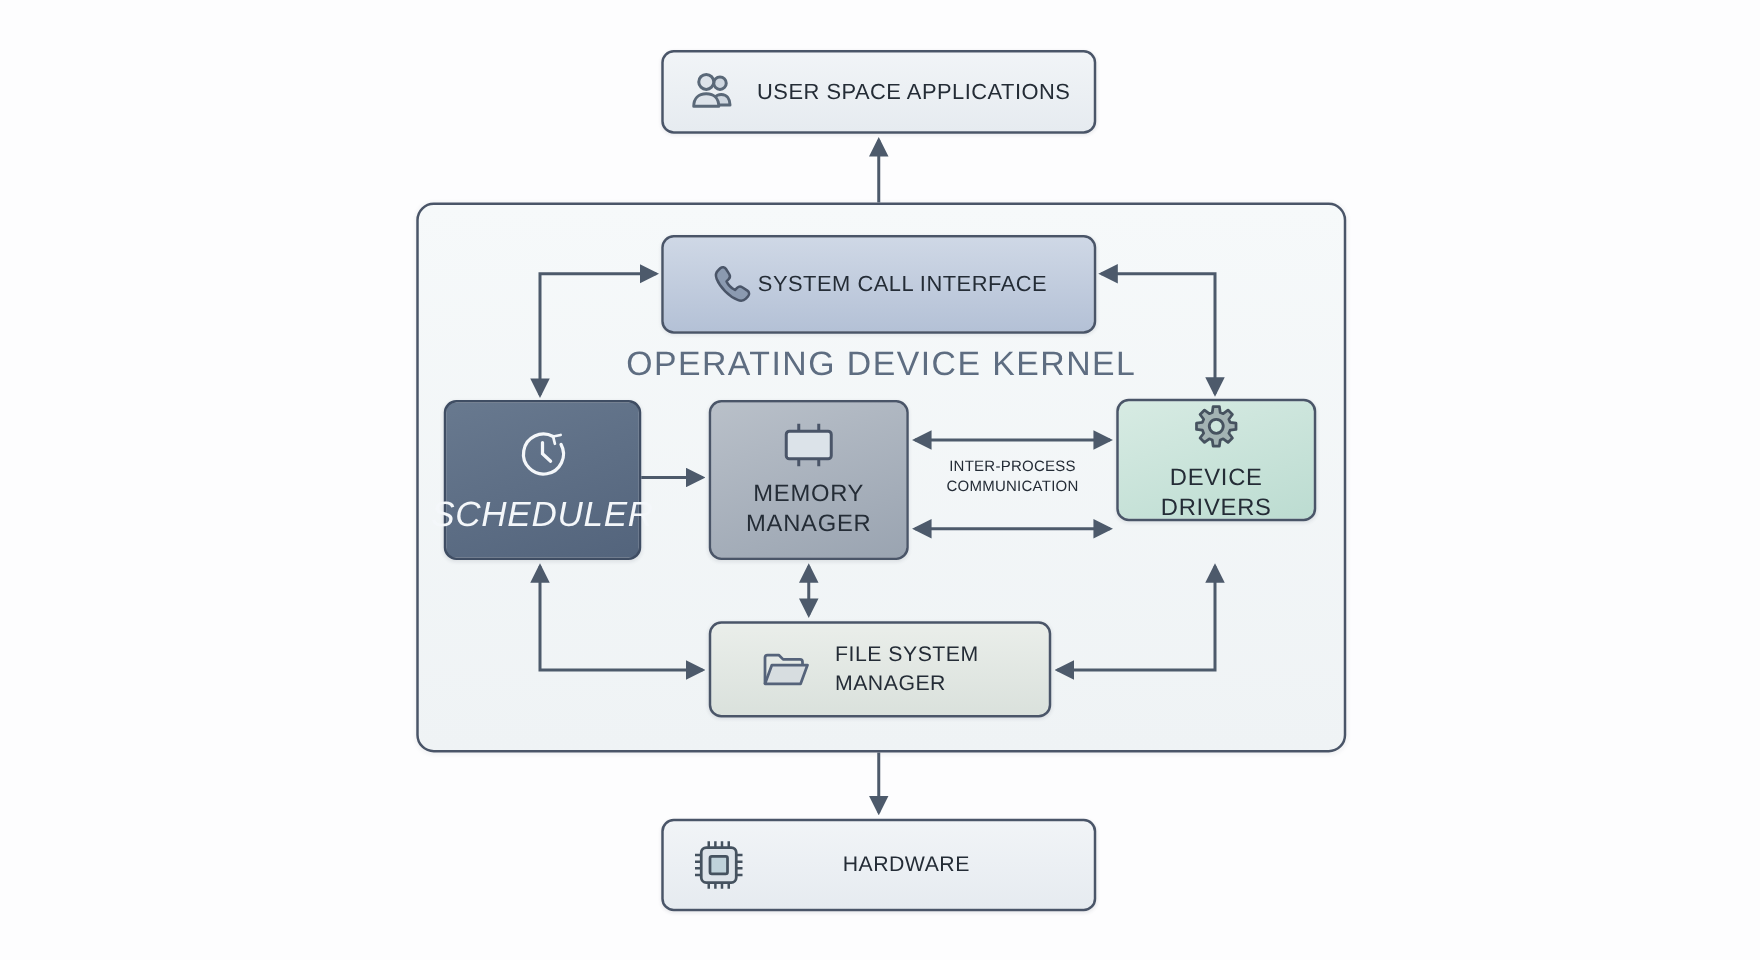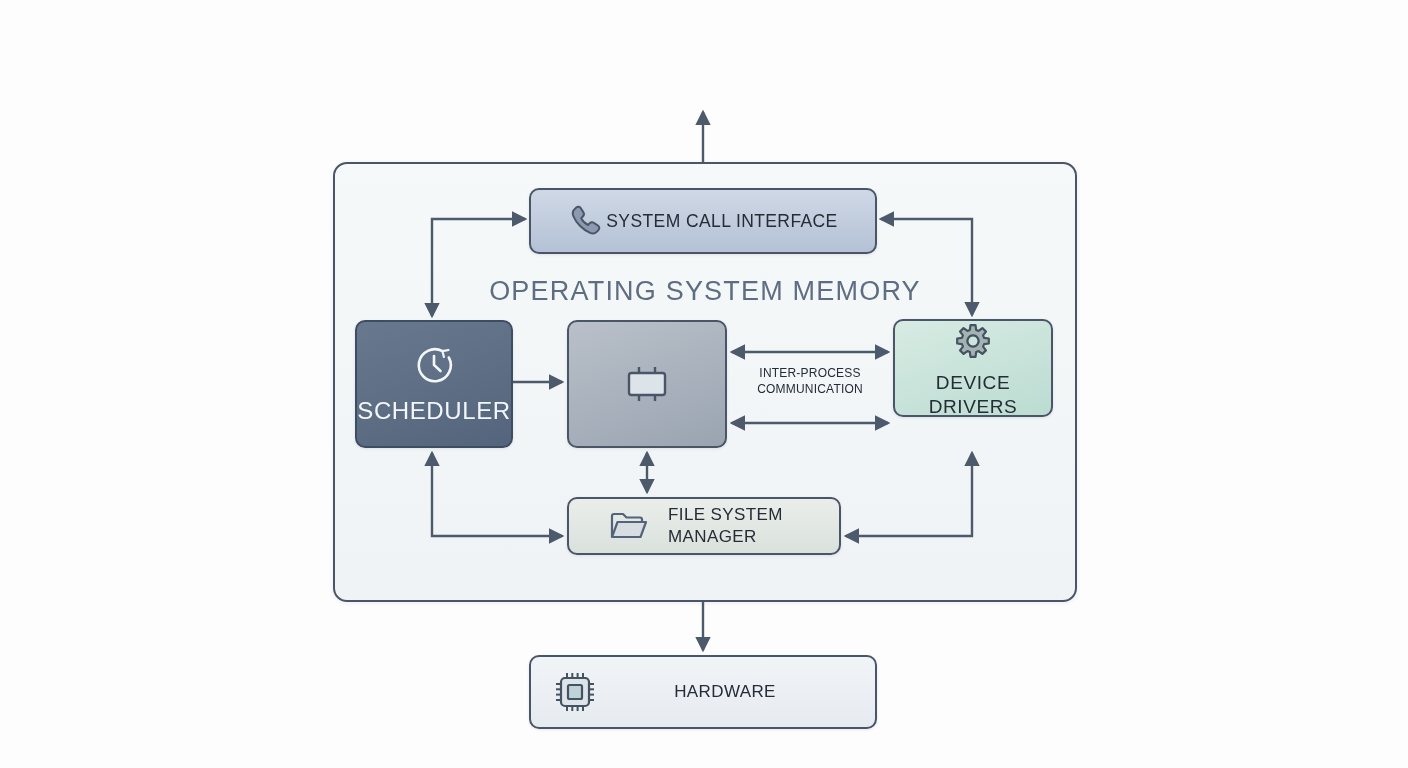--- a/index.html
+++ b/index.html
@@ -61,72 +61,86 @@
       <line x1="513" y1="382" x2="562" y2="382" marker-end="url(#arw)"></line>
       <line x1="732" y1="352" x2="888" y2="352" marker-start="url(#arw)" marker-end="url(#arw)"></line>
       <line x1="732" y1="423" x2="888" y2="423" marker-start="url(#arw)" marker-end="url(#arw)"></line>
       <line x1="647" y1="453" x2="647" y2="492" marker-start="url(#arw)" marker-end="url(#arw)"></line>
       <polyline points="432,453 432,536 562,536" marker-start="url(#arw)" marker-end="url(#arw)"></polyline>
       <polyline points="972,453 972,536 846,536" marker-start="url(#arw)" marker-end="url(#arw)"></polyline>
       <line x1="703" y1="602" x2="703" y2="650" marker-end="url(#arw)"></line>
     </g>
   </svg>
 
+  <div class="node io-node" style="left:529px;top:40px;width:348px;height:67px;gap:16px;">
+    <span class="icon">
+      <svg width="40" height="34" viewBox="0 0 40 34">
+        <g stroke="#5a6878" stroke-width="2.4" fill="#dde3ea" stroke-linejoin="round">
+          <circle cx="26" cy="9.5" r="5" fill="#cfd7e0"></circle>
+          <path d="M20 27c0-5 2.6-8.5 7-8.5s7 3.5 7 8.5z" fill="#cfd7e0"></path>
+          <circle cx="15" cy="8.5" r="6"></circle>
+          <path d="M5 28c0-6 3.6-10 10-10s10 4 10 10z"></path>
+        </g>
+      </svg>
+    </span>
+    <span class="hlabel">USER SPACE APPLICATIONS</span>
+  </div>
 
-  <div class="node sci" style="left:529px;top:188px;width:348px;height:66px;gap:4px;">
+  <div class="node sci" style="left:529px;top:188px;width:348px;height:79px;gap:4px;">
     <span class="icon">
       <svg width="34" height="34" viewBox="0 0 34 34">
         <path d="M8.2 3.6c1.6-1.4 3.6-1 4.6.6l2.6 4.1c.9 1.4.6 3-.6 4.2l-1.6 1.6c1.2 2.6 4.2 5.6 6.8 6.9l1.7-1.7c1.1-1.1 2.8-1.4 4.1-.5l4.1 2.7c1.6 1.1 1.9 3.1.5 4.6l-1.7 1.8c-1.6 1.6-4.2 2-6.6 1C15.4 26.2 8 18.9 5.3 12c-.9-2.4-.6-5 1.1-6.6z" fill="#8b9ab0" stroke="#4a5568" stroke-width="2" stroke-linejoin="round"></path>
       </svg>
     </span>
     <span class="hlabel">SYSTEM CALL INTERFACE</span>
   </div>
 
-  <div class="kernel-title">OPERATING SYSTEM MEMORY</div>
+  <div class="kernel-title">OPERATING DEVICE KERNEL</div>
 
   <div class="node sched vstack" style="left:355px;top:320px;width:158px;height:128px;gap:8px;">
     <span class="icon">
       <svg width="46" height="46" viewBox="0 0 46 46">
         <g stroke="#f4f7fa" stroke-width="2.6" fill="none" stroke-linecap="round">
           <path d="M31.5 9.2 A16 16 0 1 0 37.8 15.5"></path>
           <path d="M31.5 9.2 l6 -1.2 m-6 1.2 l1.4 5.8" stroke-width="2.2"></path>
           <path d="M23 14 v9 l6.5 6"></path>
         </g>
       </svg>
     </span>
-    <span class="blocklabel" style="font-size:24px;">SCHEDULER</span>
+    <span class="blocklabel" style="font-size:28px;font-style:italic;">SCHEDULER</span>
   </div>
 
   <div class="node mem vstack" style="left:567px;top:320px;width:160px;height:128px;gap:8px;">
     <span class="icon">
       <svg width="48" height="40" viewBox="0 0 48 40">
         <g stroke="#4a5568" stroke-width="2.4">
           <line x1="16" y1="3" x2="16" y2="9"></line>
           <line x1="32" y1="3" x2="32" y2="9"></line>
           <line x1="16" y1="31" x2="16" y2="37"></line>
           <line x1="32" y1="31" x2="32" y2="37"></line>
           <rect x="6" y="9" width="36" height="22" rx="2.5" fill="#dce3e9"></rect>
         </g>
       </svg>
     </span>
+    <span class="blocklabel" style="width:120px;">MEMORY MANAGER</span>
   </div>
 
   <div class="ipc-label">INTER-PROCESS COMMUNICATION</div>
 
   <div class="node dev vstack" style="left:893px;top:319px;width:160px;height:98px;gap:7px;">
     <span class="icon">
       <svg width="46" height="46" viewBox="-23 -23 46 46">
         <path fill-rule="evenodd" stroke-linejoin="round" d="M11.05,-3.17 L15.8,-2.5 L15.8,2.5 L11.05,3.17 L10.06,5.58 L12.94,9.4 L9.4,12.94 L5.58,10.06 L3.17,11.05 L2.5,15.8 L-2.5,15.8 L-3.17,11.05 L-5.58,10.06 L-9.4,12.94 L-12.94,9.4 L-10.06,5.58 L-11.05,3.17 L-15.8,2.5 L-15.8,-2.5 L-11.05,-3.17 L-10.06,-5.58 L-12.94,-9.4 L-9.4,-12.94 L-5.58,-10.06 L-3.17,-11.05 L-2.5,-15.8 L2.5,-15.8 L3.17,-11.05 L5.58,-10.06 L9.4,-12.94 L12.94,-9.4 L10.06,-5.58 Z
              M0,-5.6 A5.6,5.6 0 1,0 0.01,-5.6 Z" fill="#a3b3b3" stroke="#46525f" stroke-width="2.2"></path>
       </svg>
     </span>
     <span class="blocklabel" style="width:110px;">DEVICE DRIVERS</span>
   </div>
 
-  <div class="node fsm" style="left:567px;top:497px;width:274px;height:58px;gap:18px;">
+  <div class="node fsm" style="left:567px;top:497px;width:274px;height:77px;gap:18px;">
     <span class="icon">
       <svg width="42" height="34" viewBox="0 0 42 34">
         <g stroke="#55637a" stroke-width="2.2" stroke-linejoin="round">
           <path d="M4 28 V7 a2 2 0 0 1 2-2 h9 l3.5 3.5 H32 a2 2 0 0 1 2 2 V13" fill="#e4e9e6"></path>
           <path d="M4 28 L9.5 13 H38 L32.5 28 Z" fill="#d7dde0"></path>
         </g>
       </svg>
     </span>
     <span class="txt">FILE SYSTEM MANAGER</span>
   </div>

